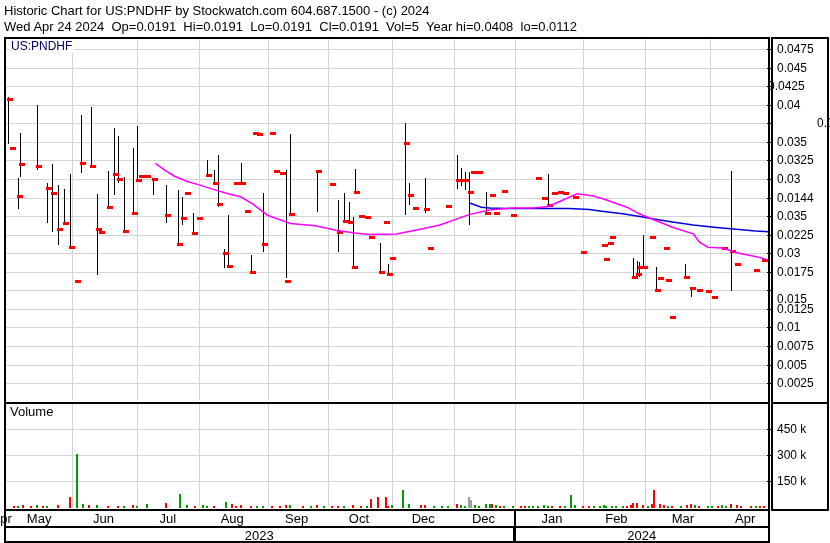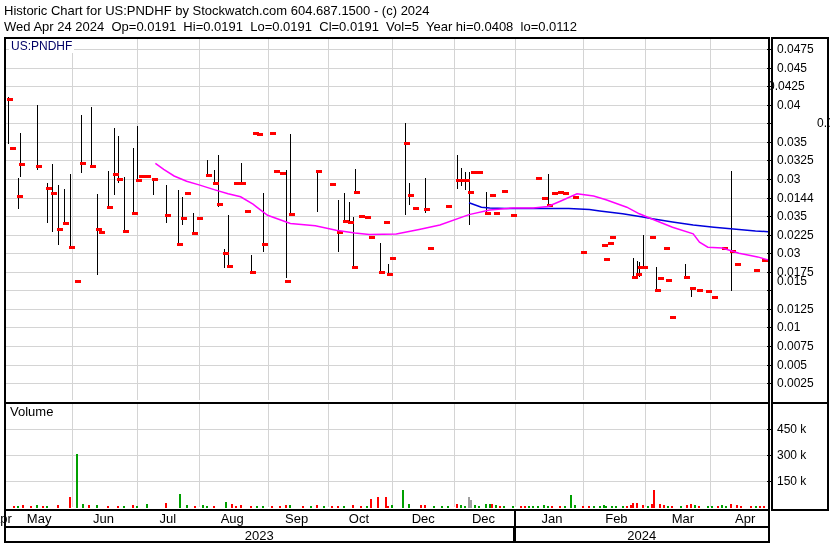--- a/index.html
+++ b/index.html
@@ -391,21 +391,21 @@
       <div class="lbl" style="position: absolute; left: 777px; top: 190.5px; z-index: 26;">0.0144</div>
       <div style="position: absolute; left: 767px; top: 197.5px; width: 5px; height: 1px; background: rgb(0, 0, 0); z-index: 26;"></div>
       <div class="lbl" style="position: absolute; left: 777px; top: 209.062px; z-index: 26;">0.035</div>
       <div style="position: absolute; left: 767px; top: 216.062px; width: 5px; height: 1px; background: rgb(0, 0, 0); z-index: 26;"></div>
       <div class="lbl" style="position: absolute; left: 777px; top: 227.625px; z-index: 26;">0.0225</div>
       <div style="position: absolute; left: 767px; top: 234.625px; width: 5px; height: 1px; background: rgb(0, 0, 0); z-index: 26;"></div>
       <div class="lbl" style="position: absolute; left: 777px; top: 246.188px; z-index: 26;">0.03</div>
       <div style="position: absolute; left: 767px; top: 253.188px; width: 5px; height: 1px; background: rgb(0, 0, 0); z-index: 26;"></div>
       <div class="lbl" style="position: absolute; left: 777px; top: 264.75px; z-index: 26;">0.0175</div>
       <div style="position: absolute; left: 767px; top: 271.75px; width: 5px; height: 1px; background: rgb(0, 0, 0); z-index: 26;"></div>
-      <div class="lbl" style="position: absolute; left: 777px; top: 274px; z-index: 26;">0.015</div>
+      <div class="lbl" style="position: absolute; left: 777px; top: 292px; z-index: 26;">0.015</div>
       <div style="position: absolute; left: 767px; top: 290.312px; width: 5px; height: 1px; background: rgb(0, 0, 0); z-index: 26;"></div>
       <div class="lbl" style="position: absolute; left: 777px; top: 301.875px; z-index: 26;">0.0125</div>
       <div style="position: absolute; left: 767px; top: 308.875px; width: 5px; height: 1px; background: rgb(0, 0, 0); z-index: 26;"></div>
       <div class="lbl" style="position: absolute; left: 777px; top: 320.438px; z-index: 26;">0.01</div>
       <div style="position: absolute; left: 767px; top: 327.438px; width: 5px; height: 1px; background: rgb(0, 0, 0); z-index: 26;"></div>
       <div class="lbl" style="position: absolute; left: 777px; top: 339px; z-index: 26;">0.0075</div>
       <div style="position: absolute; left: 767px; top: 346px; width: 5px; height: 1px; background: rgb(0, 0, 0); z-index: 26;"></div>
       <div class="lbl" style="position: absolute; left: 777px; top: 357.562px; z-index: 26;">0.005</div>
       <div style="position: absolute; left: 767px; top: 364.562px; width: 5px; height: 1px; background: rgb(0, 0, 0); z-index: 26;"></div>
       <div class="lbl" style="position: absolute; left: 777px; top: 376.125px; z-index: 26;">0.0025</div>

